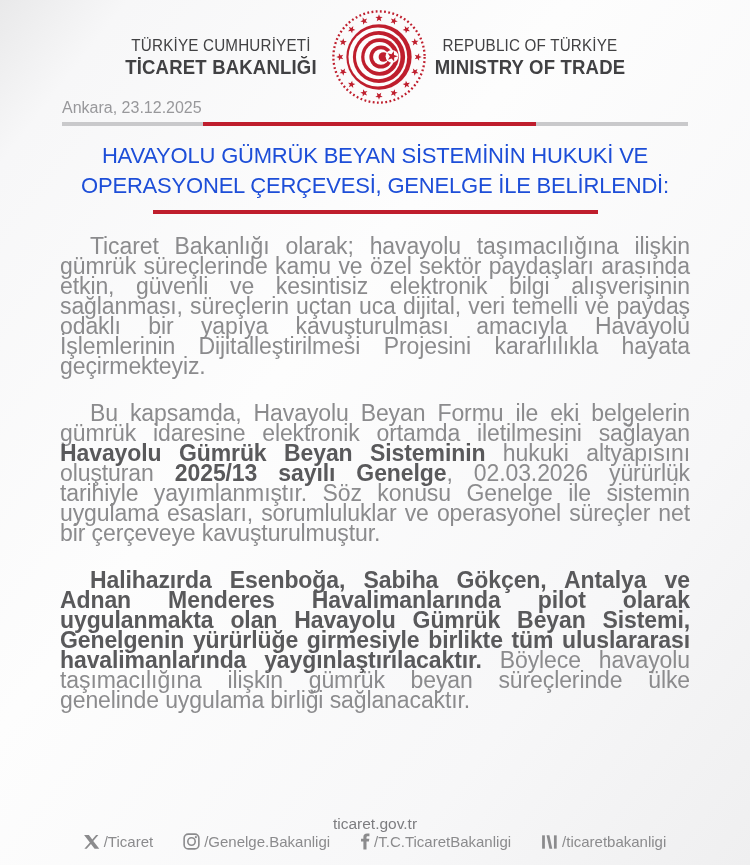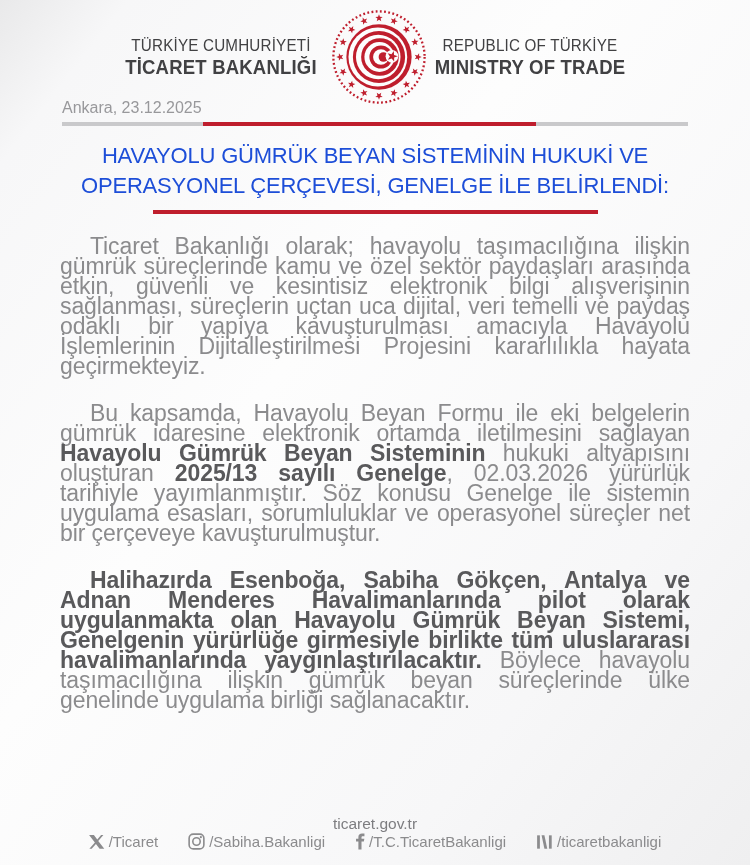--- a/index.html
+++ b/index.html
@@ -145,21 +145,21 @@
         </svg>
         <span>/Ticaret</span>
       </span>
 
       <span class="social-item">
         <svg width="17" height="17" viewBox="0 0 18 18">
           <rect x="1.2" y="1.2" width="15.6" height="15.6" rx="4.4" fill="none" stroke="#8b8b8d" stroke-width="1.7"></rect>
           <circle cx="9" cy="9" r="3.9" fill="none" stroke="#8b8b8d" stroke-width="1.7"></circle>
           <circle cx="13.6" cy="4.4" r="1.15" fill="#8b8b8d"></circle>
         </svg>
-        <span>/Sabiha.Bakanligi</span>
+        <span>/Genelge.Bakanligi</span>
       </span>
 
       <span class="social-item">
         <svg width="10" height="17" viewBox="0 0 10 18">
           <path d="M6.6 6.1V4.6c0-.8.4-1.2 1.3-1.2H9.7V.5H7.2C4.6.5 3.3 2 3.3 4.3v1.8H.8v3h2.5v8.4h3.3V9.1h2.5l.5-3z" fill="#8b8b8d"></path>
         </svg>
         <span>/T.C.TicaretBakanligi</span>
       </span>
 
       <span class="social-item">

